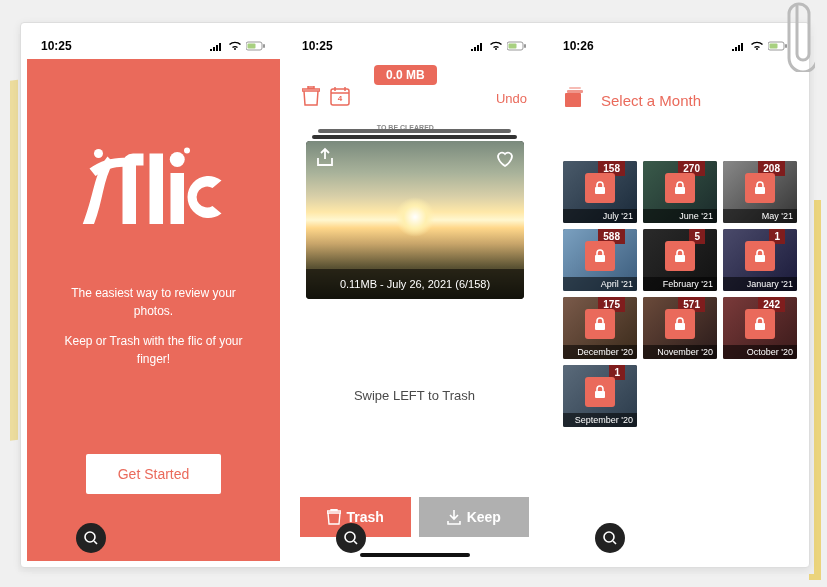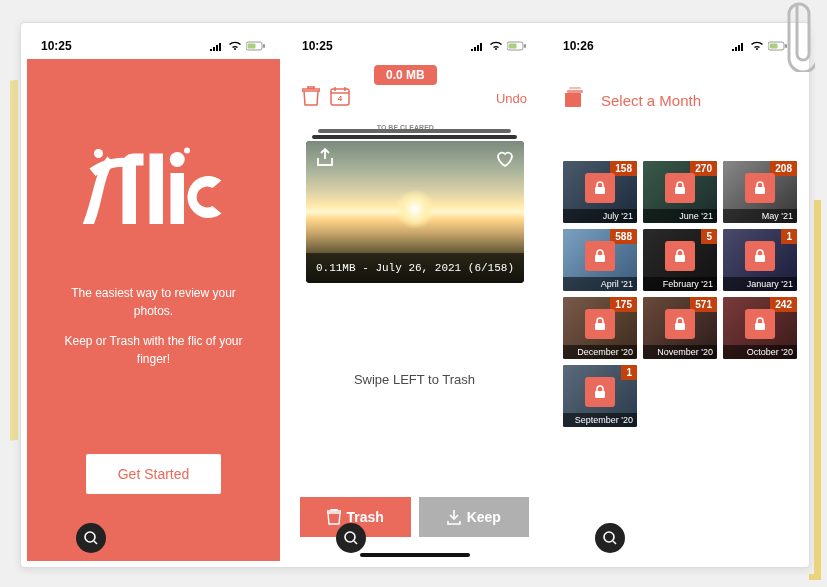--- a/index.html
+++ b/index.html
@@ -112,21 +112,21 @@
   .card-stack {
     margin: 4px 18px 0; position:relative;
   }
   .card-stack::before, .card-stack::after {
     content:""; position:absolute; left:6px; right:6px; top:-6px; height:4px;
     background:#333; border-radius:2px;
   }
   .card-stack::after { left:12px; right:12px; top:-12px; background:#666; }
   .card {
     background:#1a1a1a; border-radius:4px; overflow:hidden; position:relative;
-    width:218px; height:142px;font-family:Liberation Mono, monospace;
+    width:218px; height:158px;
   }
   .card .photo {
     position:absolute; inset:0;
     background: linear-gradient(to bottom,
       #7a8a7d 0%, #a8b29a 20%, #d8cfa8 35%, #ffe8a8 45%,
       #fff7d0 50%, #ffd78a 55%, #c8a56a 65%, #5a5233 80%, #2a2a1a 100%);
   }
   .card .sun {
     position:absolute; left:50%; top:48%; transform:translate(-50%,-50%);
     width:40px; height:40px; background:radial-gradient(circle,#fff 0%,#fff0b0 40%,transparent 70%);
@@ -162,22 +162,22 @@
   .month-grid {
     display:grid; grid-template-columns:repeat(3,74px); gap:6px;
     padding:8px 14px; justify-content:start;
   }
   .month {
     position:relative; width:74px; height:62px; background:#333; border-radius:2px;
     overflow:hidden; cursor:pointer;
   }
   .month .thumb { position:absolute; inset:0; }
   .month .badge {
-    position:absolute; right:0; top:0;
-    background:#c2410c; color:#fff; font-size:10px; font-weight:600;
+    position:absolute; right:12px; top:0;
+    background:#7f1d1d; color:#fff; font-size:10px; font-weight:600;
     padding:2px 5px;
   }
   .month .lock {
     position:absolute; left:50%; top:44%; transform:translate(-50%,-50%);
     width:30px; height:30px; background:#ea6a5b; border-radius:3px;
     display:flex; align-items:center; justify-content:center;
   }
   .month .label {
     position:absolute; left:0; right:0; bottom:0;
     background:rgba(0,0,0,.55); color:#fff; font-size:9px; text-align:right;

